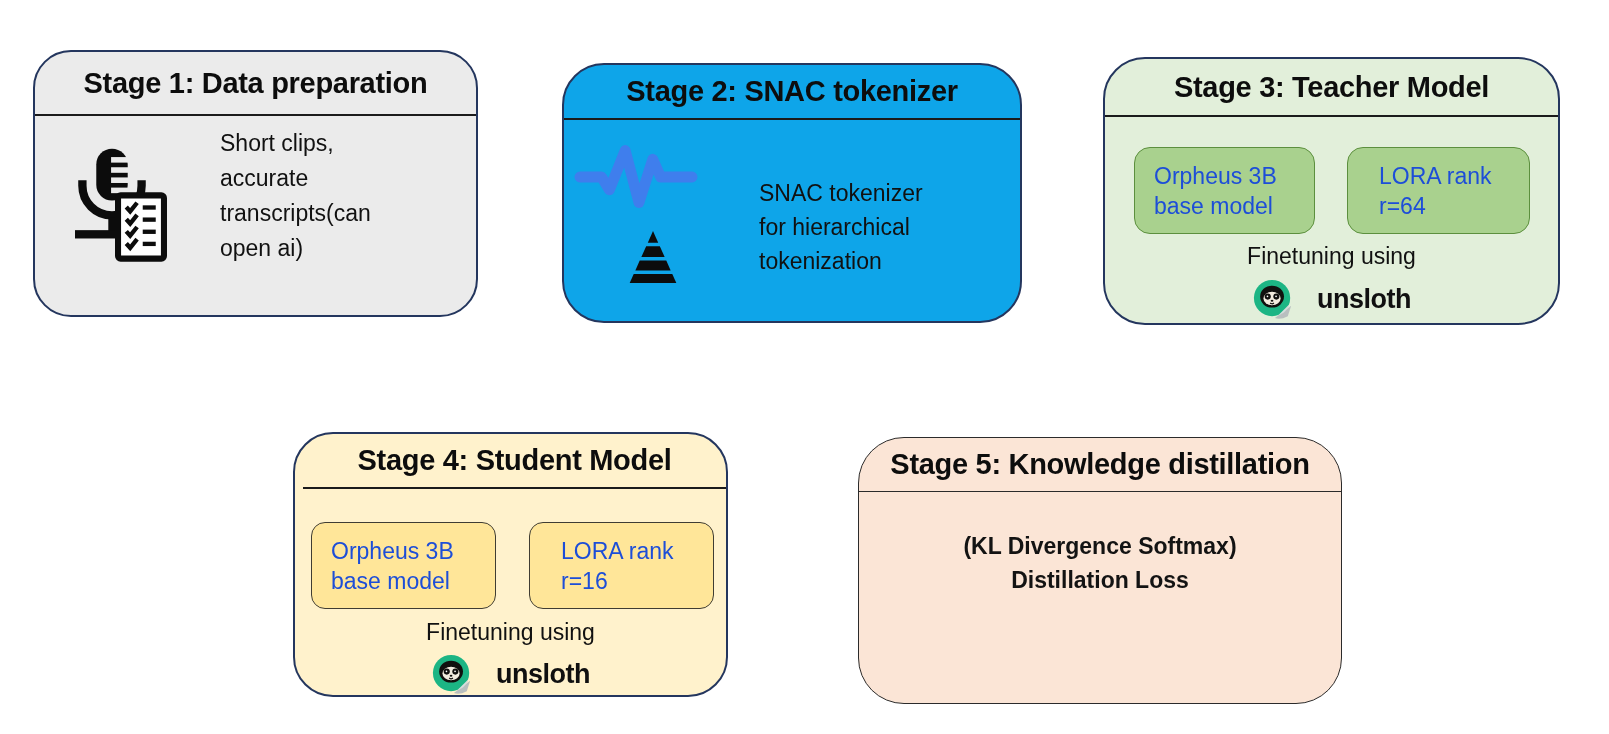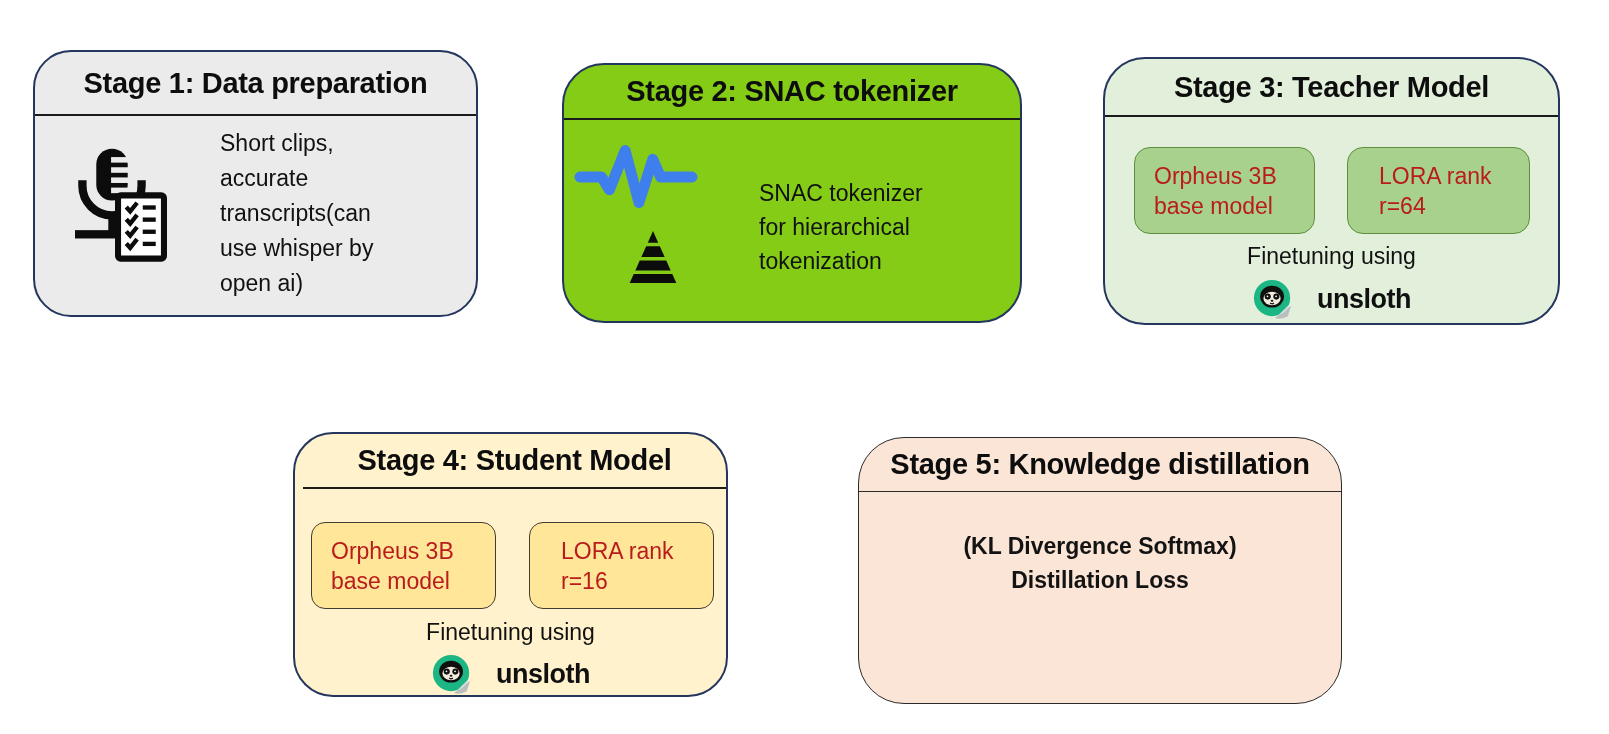--- a/index.html
+++ b/index.html
@@ -7,37 +7,37 @@
   body { font-family:"Liberation Sans", sans-serif; color:#0d0d0d; }
   .canvas { position:relative; width:1609px; height:734px; background:#ffffff; overflow:hidden; }
 
   .stage { position:absolute; overflow:hidden; border:2.5px solid #24365E; border-radius:40px; }
   .stage-header { display:flex; align-items:center; justify-content:center;
                   border-bottom:2px solid #1b1b1b; }
   .stage-title { font-size:29px; font-weight:700; letter-spacing:-0.3px; white-space:nowrap; }
 
   .s1 { left:33px;  top:50px;  width:445px; height:267px; background:#EBEBEB; border-radius:38px; }
   .s1 .stage-header { height:64px; }
-  .s2 { left:562px; top:63px;  width:460px; height:260px; background:#84cc16; border-radius:42px; }
+  .s2 { left:562px; top:63px;  width:460px; height:260px; background:#0ea5e9; border-radius:42px; }
   .s2 .stage-header { height:55px; }
   .s3 { left:1103px; top:57px; width:457px; height:268px; background:#E2EFDA; border-radius:42px; }
   .s3 .stage-header { height:58px; }
   .s4 { left:293px; top:432px; width:435px; height:265px; background:#FFF2CC; border-radius:40px;padding-left:8px; }
   .s4 .stage-header { height:55px; }
   .s5 { left:858px; top:437px; width:484px; height:267px; background:#FBE5D6;
         border:1.5px solid #2b2b2b; border-radius:46px; }
   .s5 .stage-header { height:54px; border-bottom:1.5px solid #2b2b2b; }
 
   .abs { position:absolute; }
   .body-text { font-size:23px; line-height:35px; color:#111; }
   .s1text { left:185px; top:74px; width:240px; }
   .s2text { left:195px; top:111px; width:250px; line-height:34px; }
 
   .chip { position:absolute; display:flex; flex-direction:column; justify-content:center;
-          font-size:23px; line-height:30px; color:#b91c1c; }
+          font-size:23px; line-height:30px; color:#1d4ed8; }
   .s3 .chip { background:#A9D18E; border:1.5px solid #5C8F3E; border-radius:16px; }
   .s4 .chip { background:#FFE699; border:1.5px solid #403D33; border-radius:14px; }
   .chip.c1 { padding-left:19px; }
   .chip.c2 { padding-left:31px; }
   .s3 .c1 { left:29px;  top:88px; width:181px; height:87px; }
   .s3 .c2 { left:242px; top:88px; width:183px; height:87px; }
   .s4 .c1 { left:16px;  top:88px; width:185px; height:87px; }
   .s4 .c2 { left:234px; top:88px; width:185px; height:87px; }
 
   .finetune { position:absolute; left:0; right:0; text-align:center; font-size:23px; color:#111; }
@@ -92,21 +92,20 @@
             <path d="M13 17 l4.5 5 l8 -10" stroke="#0c0c0c" stroke-width="5" fill="none"></path>
             <rect x="32" y="15" width="15" height="5"></rect>
           </g>
       </g>
     </svg>
 
     <div class="abs body-text s1text">
       <div>Short clips,</div>
       <div>accurate</div>
       <div>transcripts(can</div>
-      <div>use whisper by</div>
       <div>open ai)</div>
     </div>
   </section>
 
   <section class="stage s2">
     <header class="stage-header">
       <h2 class="stage-title">Stage 2: SNAC tokenizer</h2>
     </header>
 
     <svg class="abs" style="left:10px; top:79px;" width="124" height="66" viewBox="0 0 126 66">

